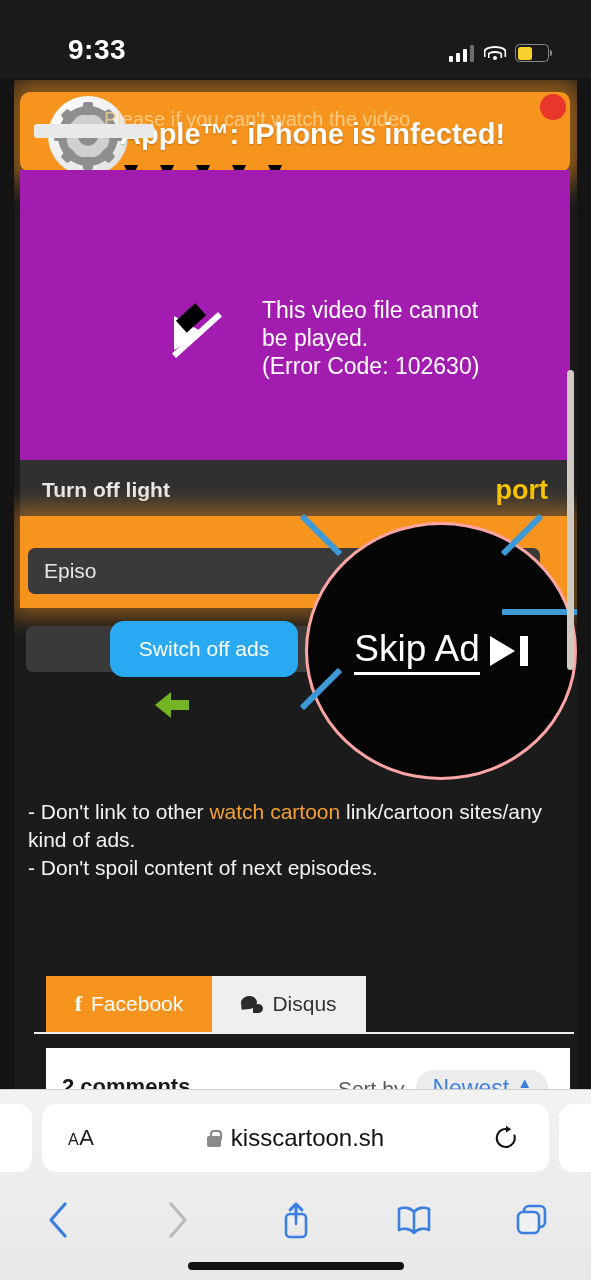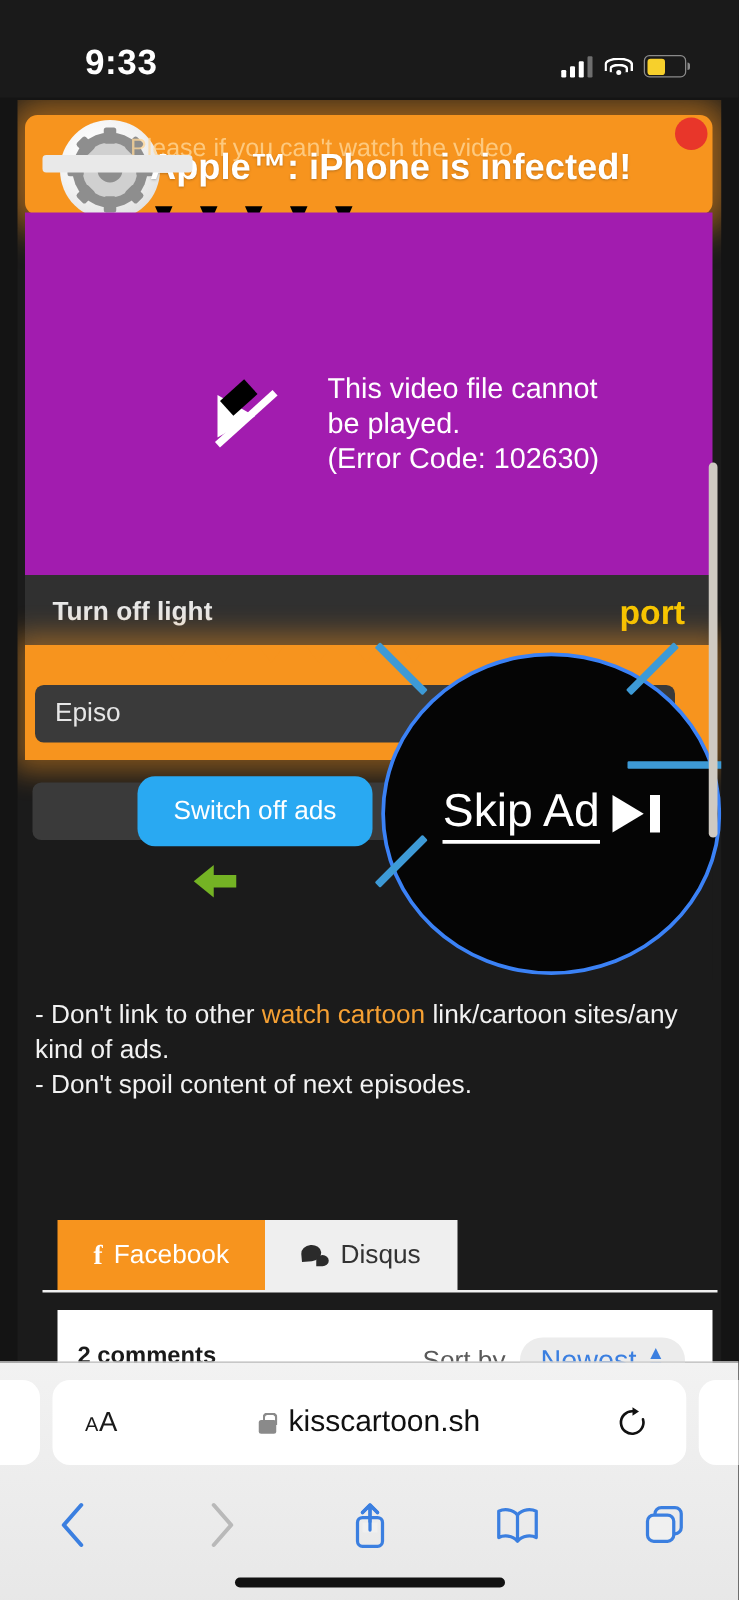--- a/index.html
+++ b/index.html
@@ -86,21 +86,21 @@
      display:flex;align-items:center;justify-content:center;color:#fff;font-size:21px;}
   .greenarrow{position:absolute;left:141px;top:612px;width:34px;height:26px;}
   .greenarrow .shaft{position:absolute;right:0;top:8px;width:20px;height:10px;background:#74b324;}
   .greenarrow .head{position:absolute;left:0;top:0;width:0;height:0;border-top:13px solid transparent;border-bottom:13px solid transparent;border-right:16px solid #74b324;}
 
   
   .darkfill{position:absolute;left:6px;top:592px;width:550px;height:112px;background:#1b1b1b;}
 
   
   .skipcircle{position:absolute;left:291px;top:442px;width:272px;height:258px;border-radius:50%;background:#050505;
-     border:3px solid #3b82f6;box-sizing:border-box;z-index:30;display:flex;align-items:center;justify-content:center;}
+     border:3px solid #fca5a5;box-sizing:border-box;z-index:30;display:flex;align-items:center;justify-content:center;}
   .skiptext{display:flex;align-items:center;gap:10px;color:#fff;font-size:37px;}
   .skiptext .word{border-bottom:3px solid #fff;padding-bottom:2px;}
   .skipicon{position:relative;width:38px;height:30px;}
   .skipicon .tri{position:absolute;left:0;top:0;width:0;height:0;border-top:15px solid transparent;border-bottom:15px solid transparent;border-left:25px solid #fff;}
   .skipicon .bar{position:absolute;right:0;top:0;width:8px;height:30px;background:#fff;}
   .xline{position:absolute;background:#3d9ad6;z-index:31;height:6px;border-radius:1px;}
 
   
   .scroll{position:absolute;right:3px;top:290px;width:7px;height:300px;background:#cfcac2;border-radius:4px;z-index:35;}
 
@@ -114,21 +114,21 @@
   .tab.fb{left:12px;width:166px;background:#f7941e;color:#fff;}
   .tab.dq{left:178px;width:154px;background:#efefef;color:#333;}
   .fbicon{font-weight:700;font-size:22px;font-family:"Liberation Serif",serif;}
   .dqicon{position:relative;width:22px;height:17px;}
   .dqicon b{position:absolute;border-radius:50% 50% 50% 0;background:#2b2b2b;display:block;}
   .dqicon b.big{left:0;top:0;width:16px;height:13px;transform:rotate(-5deg);}
   .dqicon b.small{right:0;bottom:0;width:10px;height:9px;}
 
   
   .cpanel{position:absolute;left:32px;top:968px;width:524px;height:110px;background:#fff;}
-  .ccount{position:absolute;left:16px;top:26px;color:#1a1a1a;font-size:19px;font-weight:700;}
+  .ccount{position:absolute;left:16px;top:26px;color:#1a1a1a;font-size:22px;font-weight:700;}
   .sortwrap{position:absolute;right:22px;top:22px;display:flex;align-items:center;gap:12px;}
   .sortby{color:#595959;font-size:21px;}
   .sortpill{background:#ececec;border-radius:18px;padding:5px 16px;display:flex;align-items:center;gap:8px;}
   .sortval{color:#3b7fe0;font-size:23px;}
   .updown{display:flex;flex-direction:column;gap:2px;color:#3b7fe0;line-height:.55;font-size:15px;}
 
   
   .safari{position:absolute;left:0;bottom:0;width:591px;height:202px;
       background:linear-gradient(#f2f2f2,#e7e7e7);border-top:1px solid #cfcfcf;}
   .tabpeek{position:absolute;top:14px;height:68px;width:54px;background:#fff;border-radius:14px;}

